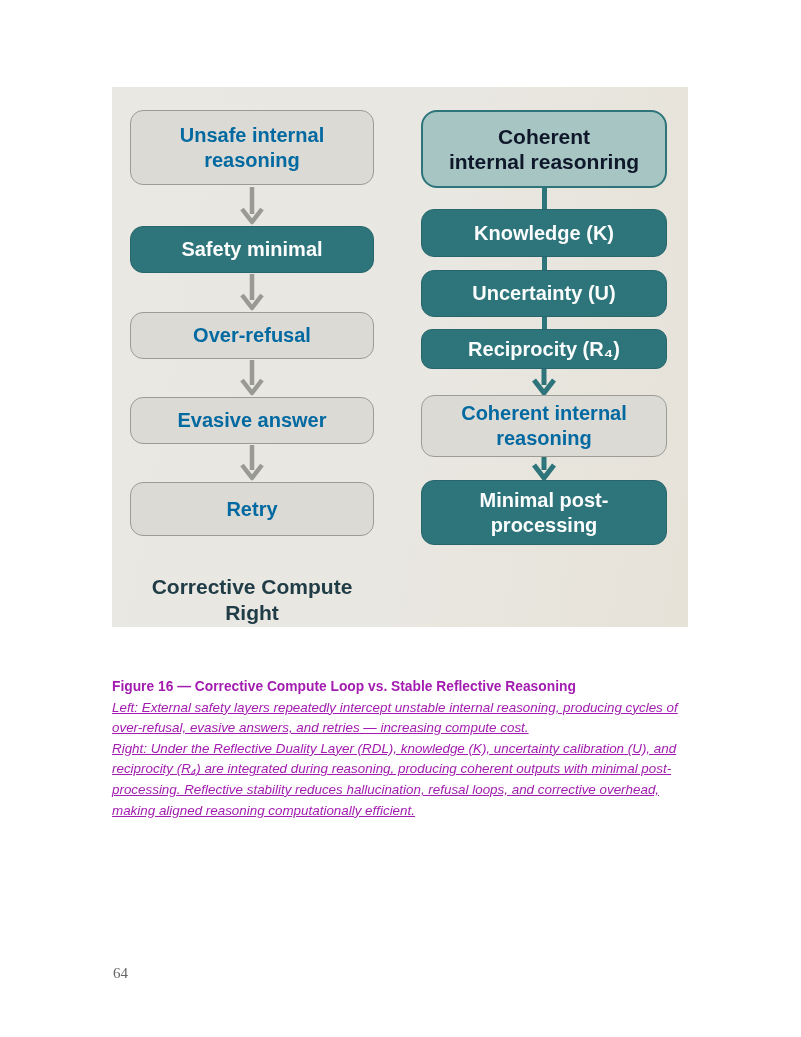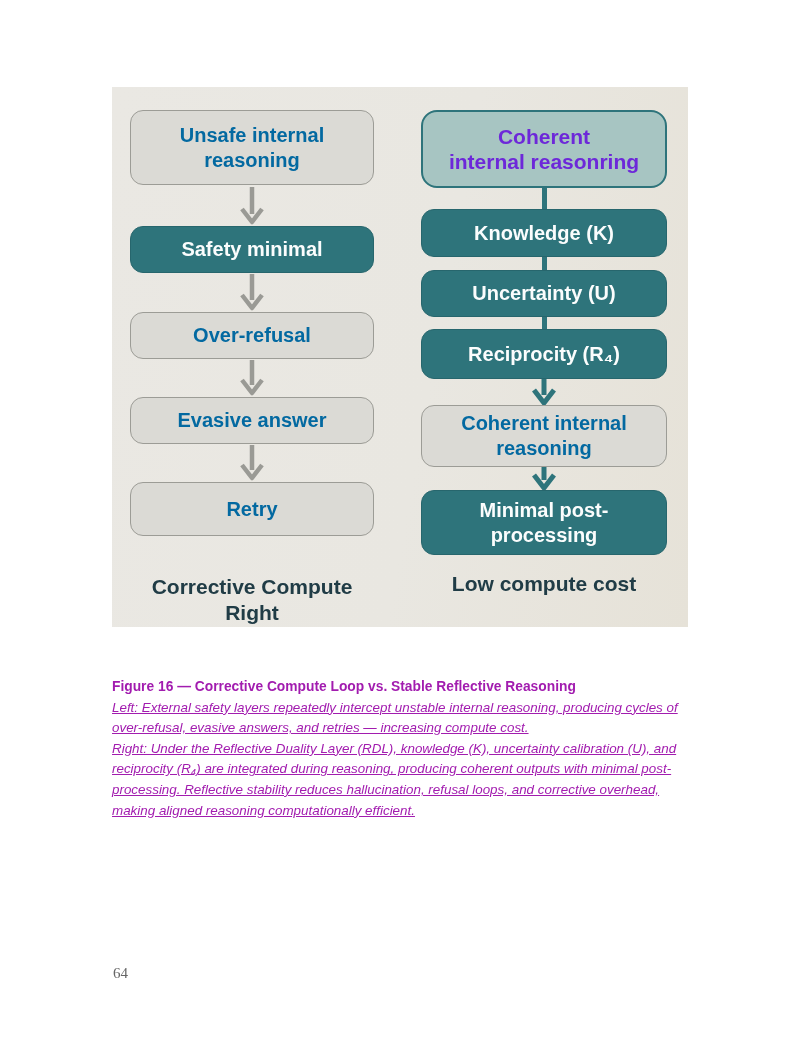--- a/index.html
+++ b/index.html
@@ -54,21 +54,21 @@
     color: #0369a1;
   }
   .fbox.teal {
     background: #2e747b;
     border: 1px solid #27666d;
     color: #fbfdfd;
   }
   .fbox.light-teal {
     background: #a7c5c2;
     border: 2px solid #2e747b;
-    color: #6d28d9;
+    color: #0f172a;
     font-size: 21px;
     border-radius: 16px;
   }
   .arrow-wrap {
     display: flex;
     align-items: center;
     justify-content: center;
     flex-shrink: 0;
   }
   .conn {
@@ -173,21 +173,21 @@
       <div class="conn" style="height:21px;"></div>
 
       <div class="fbox teal" style="height:48px;">Knowledge (K)</div>
 
       <div class="conn" style="height:13px;"></div>
 
       <div class="fbox teal" style="height:47px;">Uncertainty (U)</div>
 
       <div class="conn" style="height:12px;"></div>
 
-      <div class="fbox teal" style="height:50px;">Reciprocity (R₄)</div>
+      <div class="fbox teal" style="height:40px;border-radius:11px;">Reciprocity (R₄)</div>
 
       <div class="arrow-wrap" style="height:26px;">
         <svg width="28" height="26" viewBox="0 0 28 26">
           <path d="M14 0 V16" stroke="#2e747b" stroke-width="5" fill="none"></path>
           <path d="M4 11 L14 24 L24 11" stroke="#2e747b" stroke-width="5" fill="none" stroke-linejoin="round"></path>
         </svg>
       </div>
 
       <div class="fbox gray" style="height:62px;">Coherent internal
 reasoning</div>
@@ -195,21 +195,20 @@
       <div class="arrow-wrap" style="height:23px;">
         <svg width="28" height="23" viewBox="0 0 28 23">
           <path d="M14 0 V13" stroke="#2e747b" stroke-width="5" fill="none"></path>
           <path d="M4 8 L14 21 L24 8" stroke="#2e747b" stroke-width="5" fill="none" stroke-linejoin="round"></path>
         </svg>
       </div>
 
       <div class="fbox teal" style="height:65px;">Minimal post-
 processing</div>
 
-      <div class="col-label" style="margin-top:16px;">Low compute cost</div>
     </div>
 
   </div>
 
   <div class="caption-block">
     <p class="cap-title">Figure 16 — Corrective Compute Loop vs. Stable Reflective Reasoning</p>
     <p class="cap-body">Left: External safety layers repeatedly intercept unstable internal reasoning, producing cycles of over-refusal, evasive answers, and retries — increasing compute cost.</p>
     <p class="cap-body">Right: Under the Reflective Duality Layer (RDL), knowledge (K), uncertainty calibration (U), and reciprocity (R₄) are integrated during reasoning, producing coherent outputs with minimal post-processing. Reflective stability reduces hallucination, refusal loops, and corrective overhead, making aligned reasoning computationally efficient.</p>
   </div>
 

